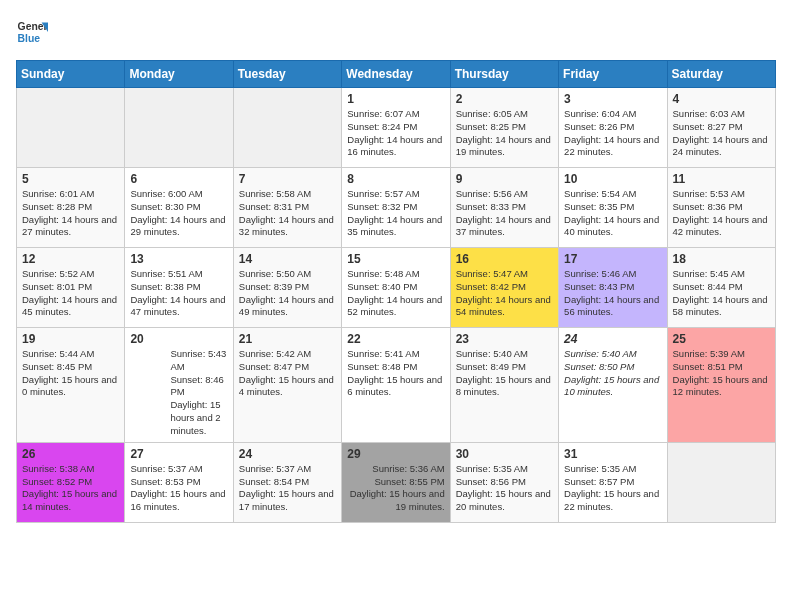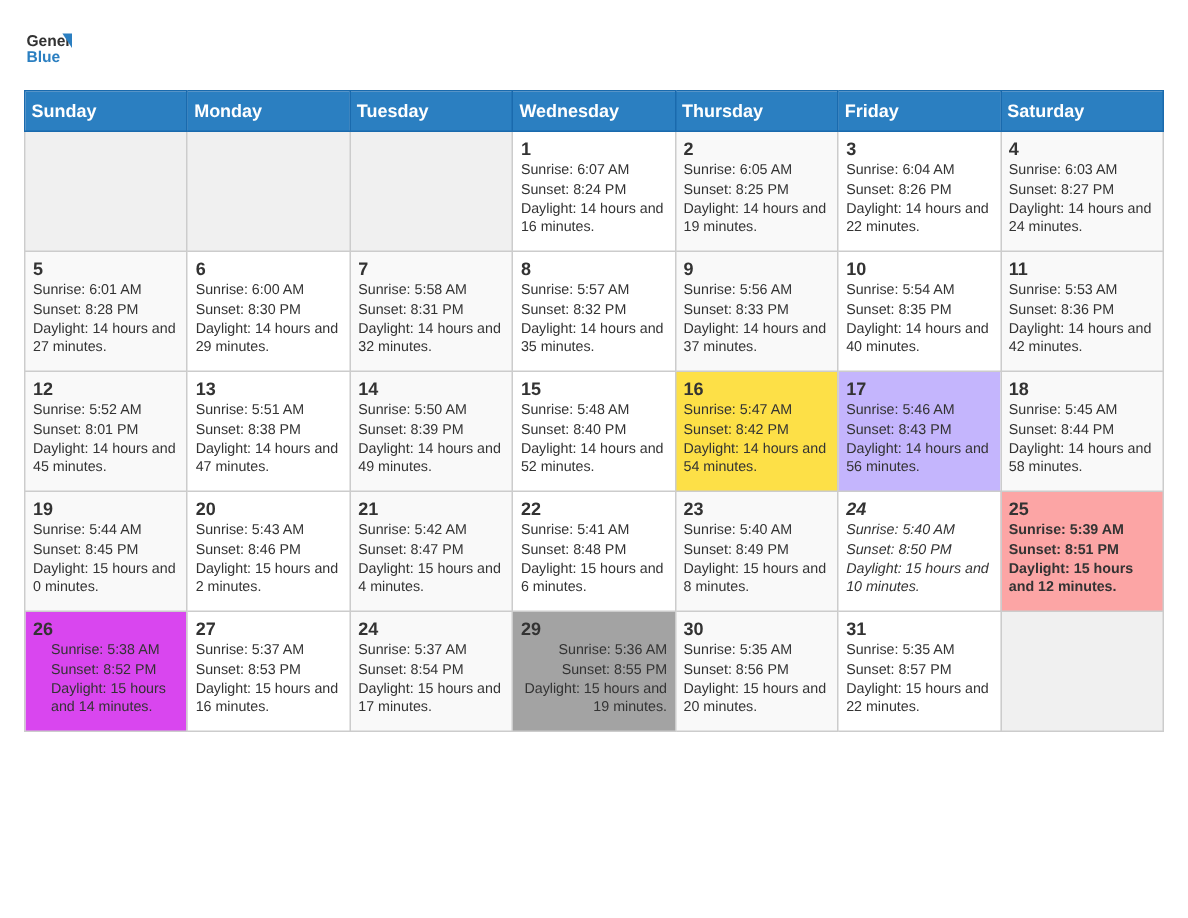--- a/index.html
+++ b/index.html
@@ -228,21 +228,21 @@
       </tr>
       <tr>
         <td style="background: rgb(249, 249, 249);">
           <span class="day-num">19</span>
           <div class="cell-text" style="white-space: pre-line;">Sunrise: 5:44 AM
 Sunset: 8:45 PM
 Daylight: 15 hours and 0 minutes.</div>
         </td>
         <td style="background: rgb(255, 255, 255);">
           <span class="day-num">20</span>
-          <div class="cell-text" style="white-space: pre-line;">Sunrise: 5:43 AM
+          <div class="cell-text" style="white-space: pre-line; margin-left: 40px;">Sunrise: 5:43 AM
 Sunset: 8:46 PM
 Daylight: 15 hours and 2 minutes.</div>
         </td>
         <td style="background: rgb(249, 249, 249);">
           <span class="day-num">21</span>
           <div class="cell-text" style="white-space: pre-line;">Sunrise: 5:42 AM
 Sunset: 8:47 PM
 Daylight: 15 hours and 4 minutes.</div>
         </td>
         <td style="background: rgb(255, 255, 255);">
@@ -258,29 +258,29 @@
 Daylight: 15 hours and 8 minutes.</div>
         </td>
         <td style="background: rgb(255, 255, 255); font-style: italic;">
           <span class="day-num">24</span>
           <div class="cell-text" style="white-space: pre-line;">Sunrise: 5:40 AM
 Sunset: 8:50 PM
 Daylight: 15 hours and 10 minutes.</div>
         </td>
         <td style="background: #fca5a5;">
           <span class="day-num">25</span>
-          <div class="cell-text" style="white-space: pre-line; font-weight: bold;">Sunrise: 5:39 AM
+          <div class="cell-text" style="white-space: pre-line;">Sunrise: 5:39 AM
 Sunset: 8:51 PM
 Daylight: 15 hours and 12 minutes.</div>
         </td>
       </tr>
       <tr>
         <td style="background: #d946ef;">
           <span class="day-num">26</span>
-          <div class="cell-text" style="white-space: pre-line; margin-left: 12px;">Sunrise: 5:38 AM
+          <div class="cell-text" style="white-space: pre-line;">Sunrise: 5:38 AM
 Sunset: 8:52 PM
 Daylight: 15 hours and 14 minutes.</div>
         </td>
         <td style="background: rgb(255, 255, 255);">
           <span class="day-num">27</span>
           <div class="cell-text" style="white-space: pre-line;">Sunrise: 5:37 AM
 Sunset: 8:53 PM
 Daylight: 15 hours and 16 minutes.</div>
         </td>
         <td style="background: rgb(249, 249, 249);">

